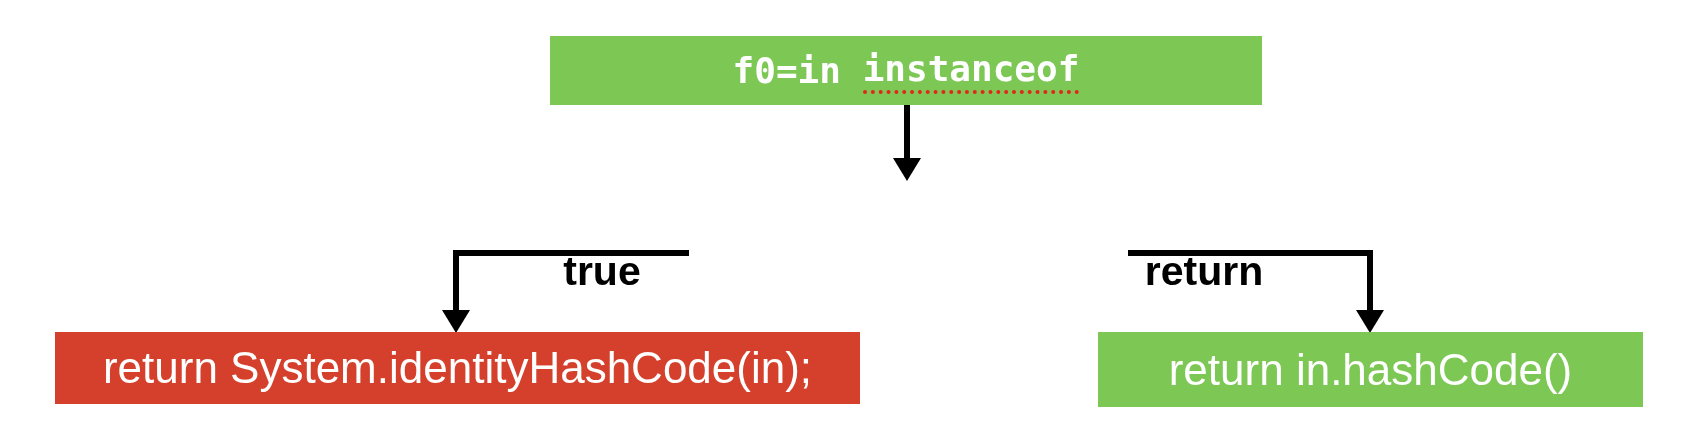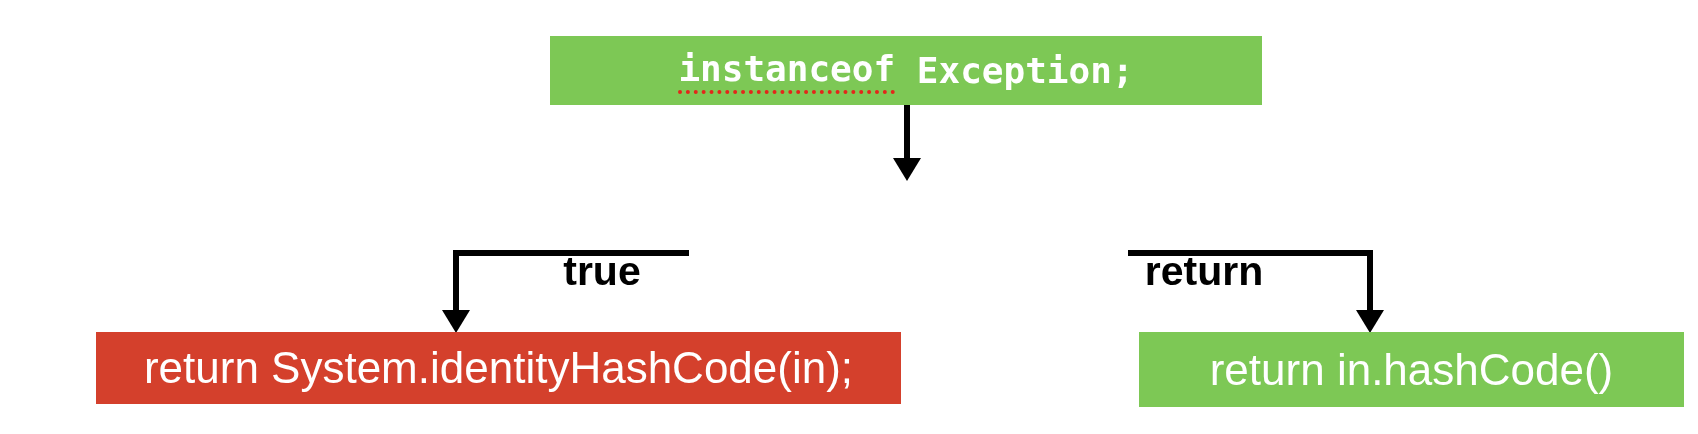--- a/index.html
+++ b/index.html
@@ -25,21 +25,20 @@
     color: #ffffff;
     box-sizing: border-box;
   }
   .code-font {
     font-family: "DejaVu Sans Mono", "Liberation Mono", monospace;
     font-weight: bold;
   }
   .sans-font {
     font-family: "Liberation Sans", sans-serif;
     font-weight: normal;
-    margin-left: 41px;
   }
 
   .node-assign {
     left: 550px; top: 36px;
     width: 712px; height: 69px;
     font-size: 36px;
     white-space: pre;
   }
   .misspelled {
     border-bottom: 4px dotted #e3261a;
@@ -99,21 +98,21 @@
   }
   .label-true  { left: 527px;  top: 207px; width: 150px; }
   .label-false { left: 1128px; top: 207px; width: 152px; }
 </style>
 </head>
 <body>
 
 <div class="canvas">
 
   <div class="node node-assign code-font" style="background-color: rgb(125, 200, 85);">
-    <span class="misspelled">instanceof</span><span> Exception;</span>
+    <span>f0=in </span><span class="misspelled">instanceof</span>
   </div>
 
   <div class="line l-top-v"></div>
   <div class="arrowhead a-top"></div>
 
 
   <div class="edge-label label-true">true</div>
   <div class="line l-left-h"></div>
   <div class="line l-left-v"></div>
   <div class="arrowhead a-left"></div>

